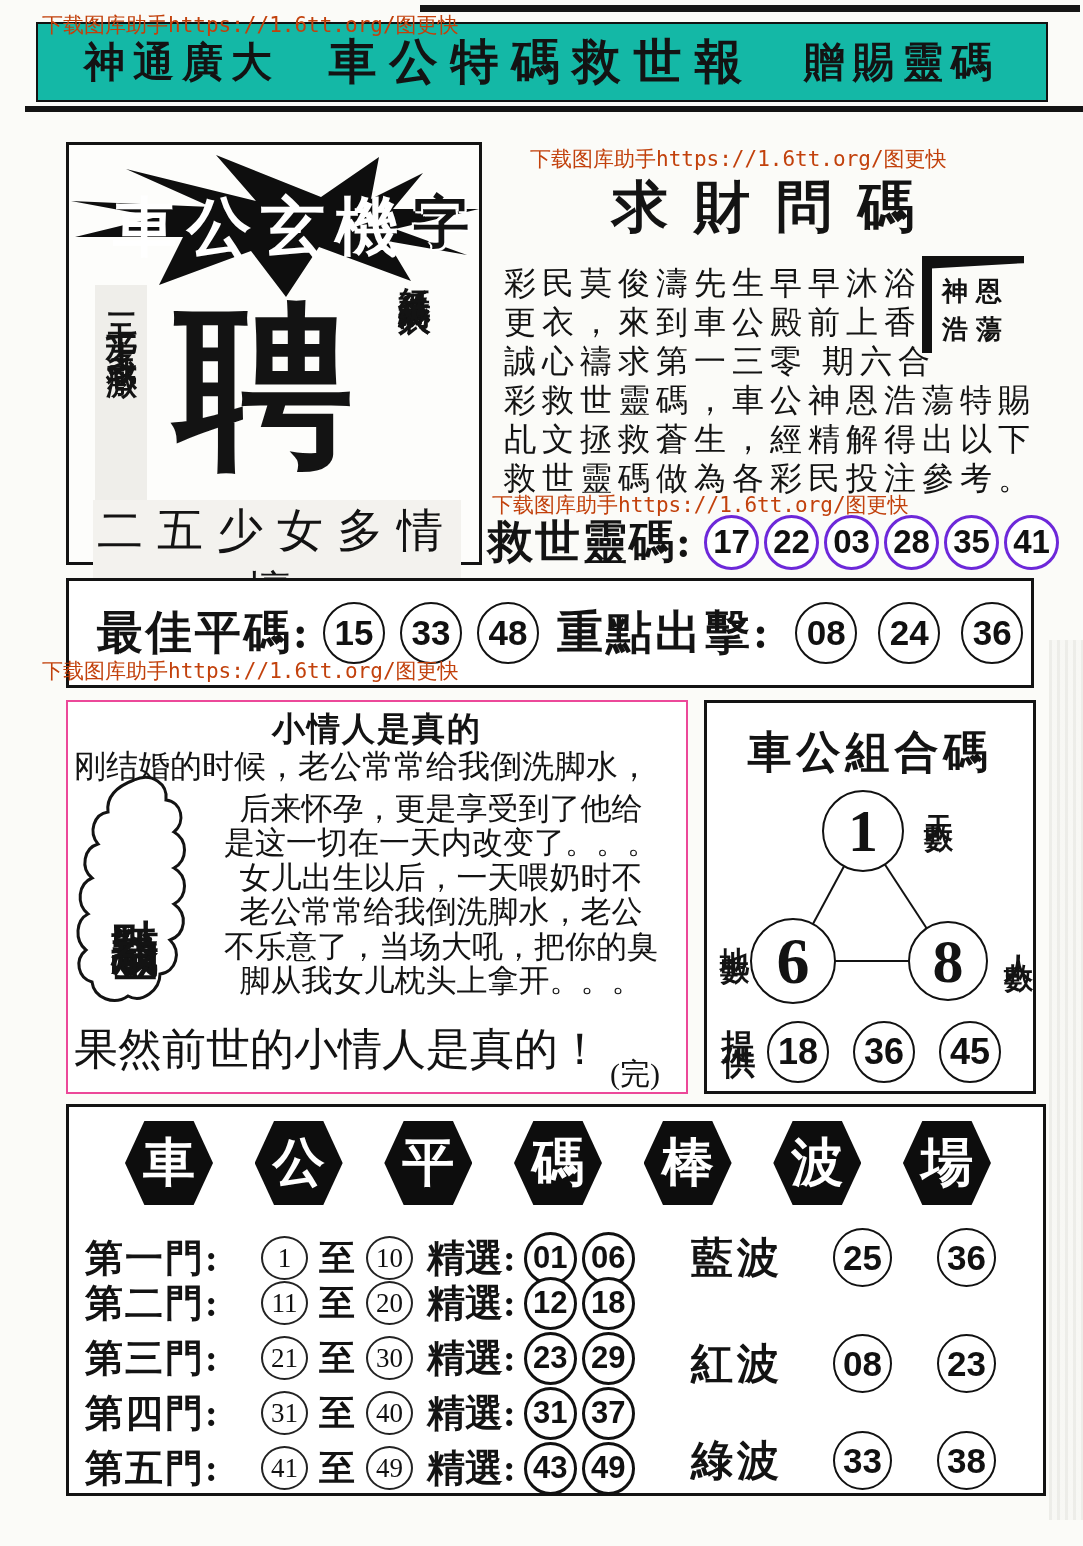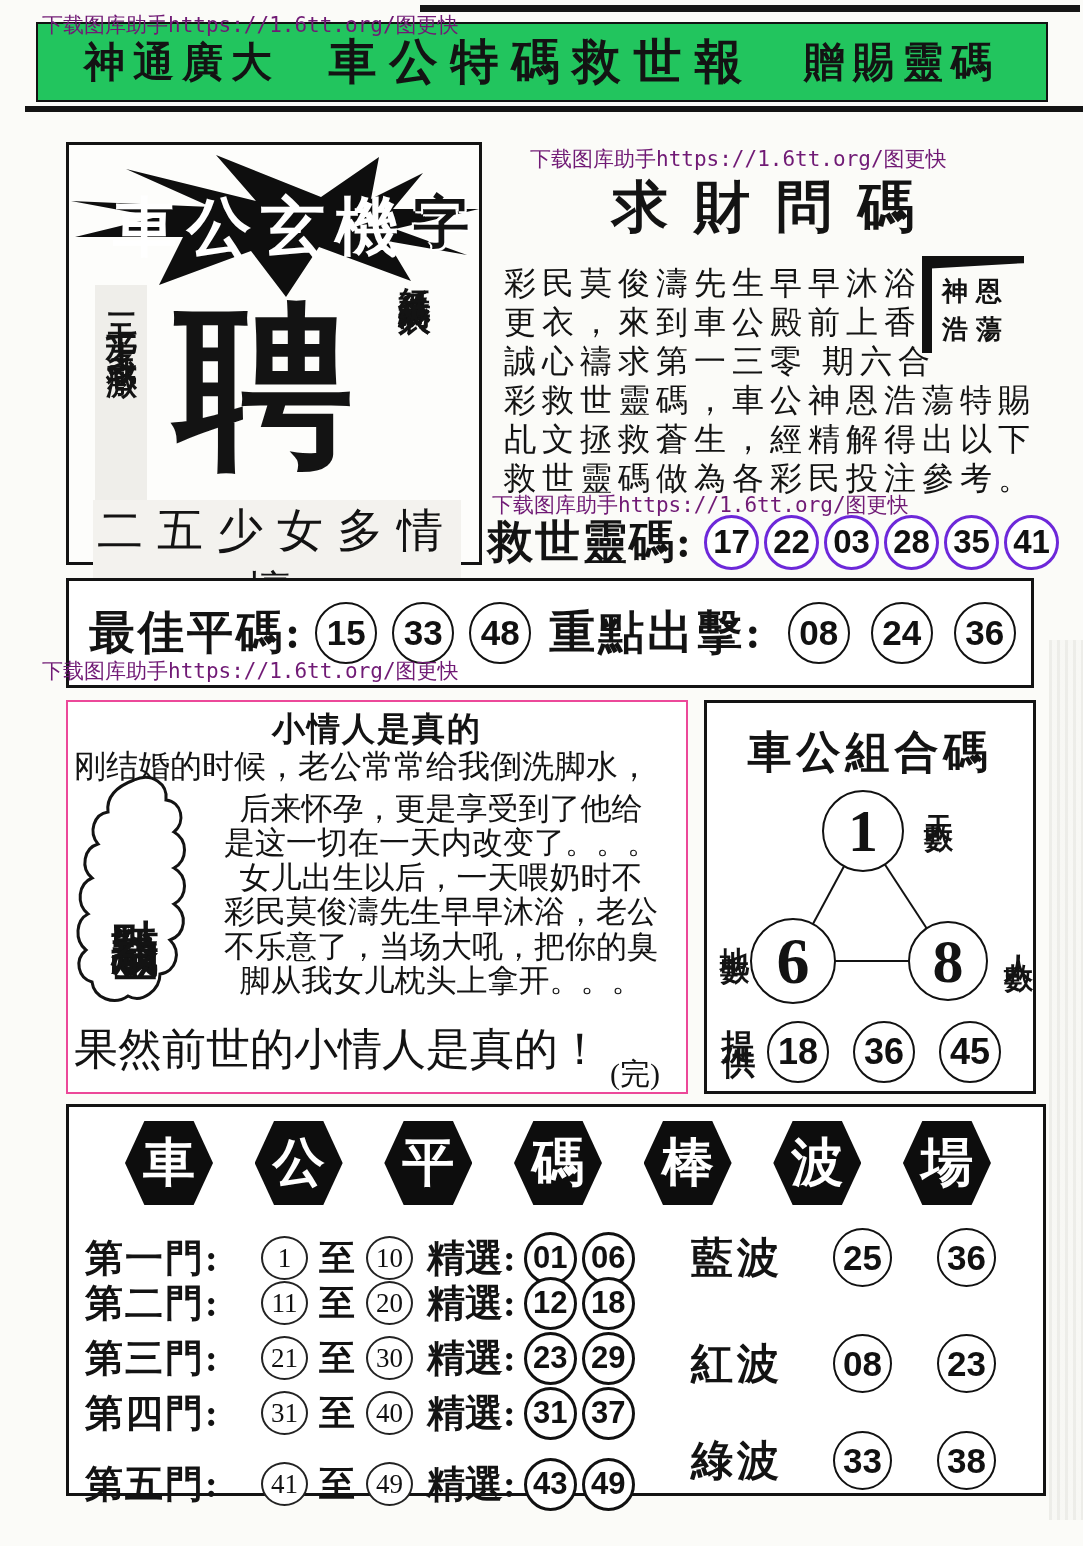--- a/index.html
+++ b/index.html
@@ -1,35 +1,35 @@
 <!DOCTYPE html>
 <html><head>
 <meta charset="utf-8">
 <style>
   html,body{margin:0;padding:0;background:#e9e9e6;}
   #page{position:relative;width:1083px;height:1546px;background:#fbfbf8;overflow:hidden;
         font-family:"Liberation Serif",serif;color:#131313;}
   .abs{position:absolute;}
   .serifb{font-family:"Liberation Serif",serif;font-weight:700;}
-  .promo{font-family:"DejaVu Sans Mono",monospace;font-size:21px;color:#701a75;white-space:nowrap;z-index:5;}
+  .promo{font-family:"DejaVu Sans Mono",monospace;font-size:21px;color:#c2410c;white-space:nowrap;z-index:5;}
   .vtext{writing-mode:vertical-rl;text-orientation:upright;}
   .circ{border-radius:50%;background:#fff;display:flex;align-items:center;justify-content:center;
         font-family:"Liberation Sans",sans-serif;font-weight:bold;color:#111;box-sizing:border-box;flex:0 0 auto;}
   .c-lingma{width:55px;height:55px;border:3px solid #6d28d9;font-size:33px;}
   .c-band{width:62px;height:62px;border:2px solid #111;font-size:35px;}
   .c-provide{width:62px;height:62px;border:2px solid #111;font-size:36px;}
   .c-range{width:47px;height:44px;border:2px solid #222;font-size:27px;font-family:"Liberation Serif",serif;font-weight:400;}
   .c-pick{width:53px;height:53px;border:3px solid #111;font-size:31px;}
   .c-wave{width:59px;height:59px;border:2px solid #111;font-size:35px;}
   .c-node{border-radius:50%;background:#fff;border:2px solid #111;display:flex;align-items:center;justify-content:center;
           font-family:"Liberation Serif",serif;font-weight:700;box-sizing:border-box;position:absolute;}
 
   
   #topbar{left:420px;top:5px;width:660px;height:7px;background:#161616;}
-  #header-box{left:36px;top:22px;width:1012px;height:80px;border:2px solid #121212;background:#22c55e;
+  #header-box{left:36px;top:22px;width:1012px;height:80px;border:2px solid #121212;background:#14b8a6;
               display:flex;align-items:center;justify-content:space-between;padding:7px 46px;box-sizing:border-box;}
   #header-shadow{left:25px;top:106px;width:1058px;height:6px;background:#141414;}
   .hdr-side{font-size:41px;letter-spacing:8px;}
   .hdr-main{font-size:48px;letter-spacing:13px;}
 
   
   #mystery{left:66px;top:142px;width:416px;height:423px;border:3px solid #131313;background:#fdfdfb;box-sizing:border-box;}
   #mystery .col-l{left:26px;top:140px;height:320px;font-size:31px;font-weight:700;letter-spacing:9px;background:#efeeea;padding:4px 5px;}
   #mystery .col-r{left:324px;top:116px;height:300px;font-size:32px;font-weight:700;letter-spacing:3px;}
   #mystery .ping{left:100px;top:142px;width:190px;height:210px;font-size:178px;line-height:200px;text-align:center;font-weight:700;}
@@ -44,21 +44,21 @@
   #corner{left:922px;top:256px;width:102px;height:106px;}
   #corner .bar-t{position:absolute;left:0;top:0;width:102px;height:13px;background:#111;
                  clip-path:polygon(0 0,100% 0,100% 55%,0 100%);}
   #corner .bar-l{position:absolute;left:0;top:11px;width:10px;height:86px;background:#111;}
   #corner .row{position:absolute;left:20px;font-size:26px;letter-spacing:8px;font-weight:700;}
   #lingma{left:488px;top:512px;display:flex;align-items:center;gap:5px;}
   #lingma .lbl{font-size:45px;letter-spacing:2px;margin-right:6px;white-space:nowrap;}
 
   
   #band{left:66px;top:578px;width:968px;height:110px;border:3px solid #131313;background:#fff;box-sizing:border-box;
-        display:flex;align-items:center;padding-left:20px;}
+        display:flex;align-items:center;padding-left:20px;justify-content:center;}
   #band .lbl{font-size:46px;letter-spacing:3px;white-space:nowrap;}
   #band .grp{display:flex;gap:15px;margin-left:12px;}
   #band .grp2{display:flex;gap:21px;margin-left:24px;}
 
   
   #story{left:66px;top:700px;width:622px;height:394px;border:2px solid #ec4899;background:#fff;box-sizing:border-box;}
   #story .title{left:0;top:5px;width:100%;text-align:center;font-size:33px;font-family:"Liberation Sans",sans-serif;font-weight:700;letter-spacing:2px;}
   #story .l1{left:6px;top:43px;font-size:32px;white-space:nowrap;}
   #story .wrapped{left:128px;top:86px;width:490px;}
   #story .wrapped div{height:34.4px;font-size:31px;text-align:center;white-space:nowrap;}
@@ -171,21 +171,21 @@
     <div class="abs" id="blob">
       <svg width="124" height="240" viewBox="0 0 124 240">
         <path fill="#ffffff" stroke="#131313" stroke-width="3" d="M60 8 C78 0 94 12 92 28 C108 30 112 50 100 60 C114 68 114 88 100 96 C114 104 114 124 100 132 C114 142 112 162 96 168 C108 180 102 200 86 202 C86 218 68 232 54 224 C40 234 20 226 18 210 C4 206 0 188 12 178 C0 168 2 148 14 142 C2 132 4 112 18 106 C6 96 10 76 24 72 C14 60 20 42 34 40 C32 24 44 14 60 8 Z"></path>
       </svg>
       <div class="btxt vtext serifb">點語成金</div>
     </div>
     <div class="abs wrapped">
       <div>后来怀孕，更是享受到了他给</div>
       <div>是这一切在一天内改变了。。。</div>
       <div>女儿出生以后，一天喂奶时不</div>
-      <div>彩民莫俊濤先生早早沐浴，老公</div>
+      <div>老公常常给我倒洗脚水，老公</div>
       <div>不乐意了，当场大吼，把你的臭</div>
       <div>脚从我女儿枕头上拿开。。。</div>
     </div>
     <div class="abs l2">果然前世的小情人是真的！</div>
     <div class="abs fin">(完)</div>
   </div>
 
   <div class="abs" id="combo">
     <div class="abs title serifb">車公組合碼</div>
     <svg class="abs" style="left:0;top:0;" width="332" height="394" viewBox="0 0 332 394">
@@ -269,21 +269,21 @@
       <span class="dl serifb">第四門:</span>
       <span class="circ c-range">31</span>
       <span class="zhi serifb">至</span>
       <span class="circ c-range">40</span>
       <span class="jx serifb">精選:</span>
       <span class="picks">
         <span class="circ c-pick">31</span>
         <span class="circ c-pick">37</span>
       </span>
     </div>
-    <div class="door" style="top:350px;">
+    <div class="door" style="top:334px;">
       <span class="dl serifb">第五門:</span>
       <span class="circ c-range">41</span>
       <span class="zhi serifb">至</span>
       <span class="circ c-range">49</span>
       <span class="jx serifb">精選:</span>
       <span class="picks">
         <span class="circ c-pick">43</span>
         <span class="circ c-pick">49</span>
       </span>
     </div>

